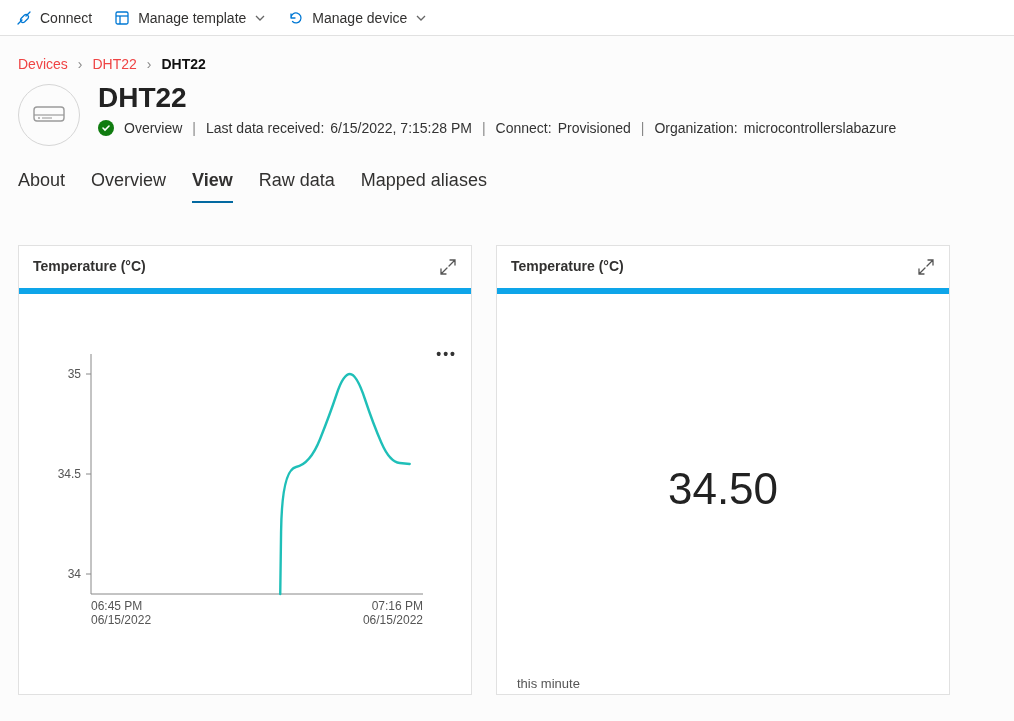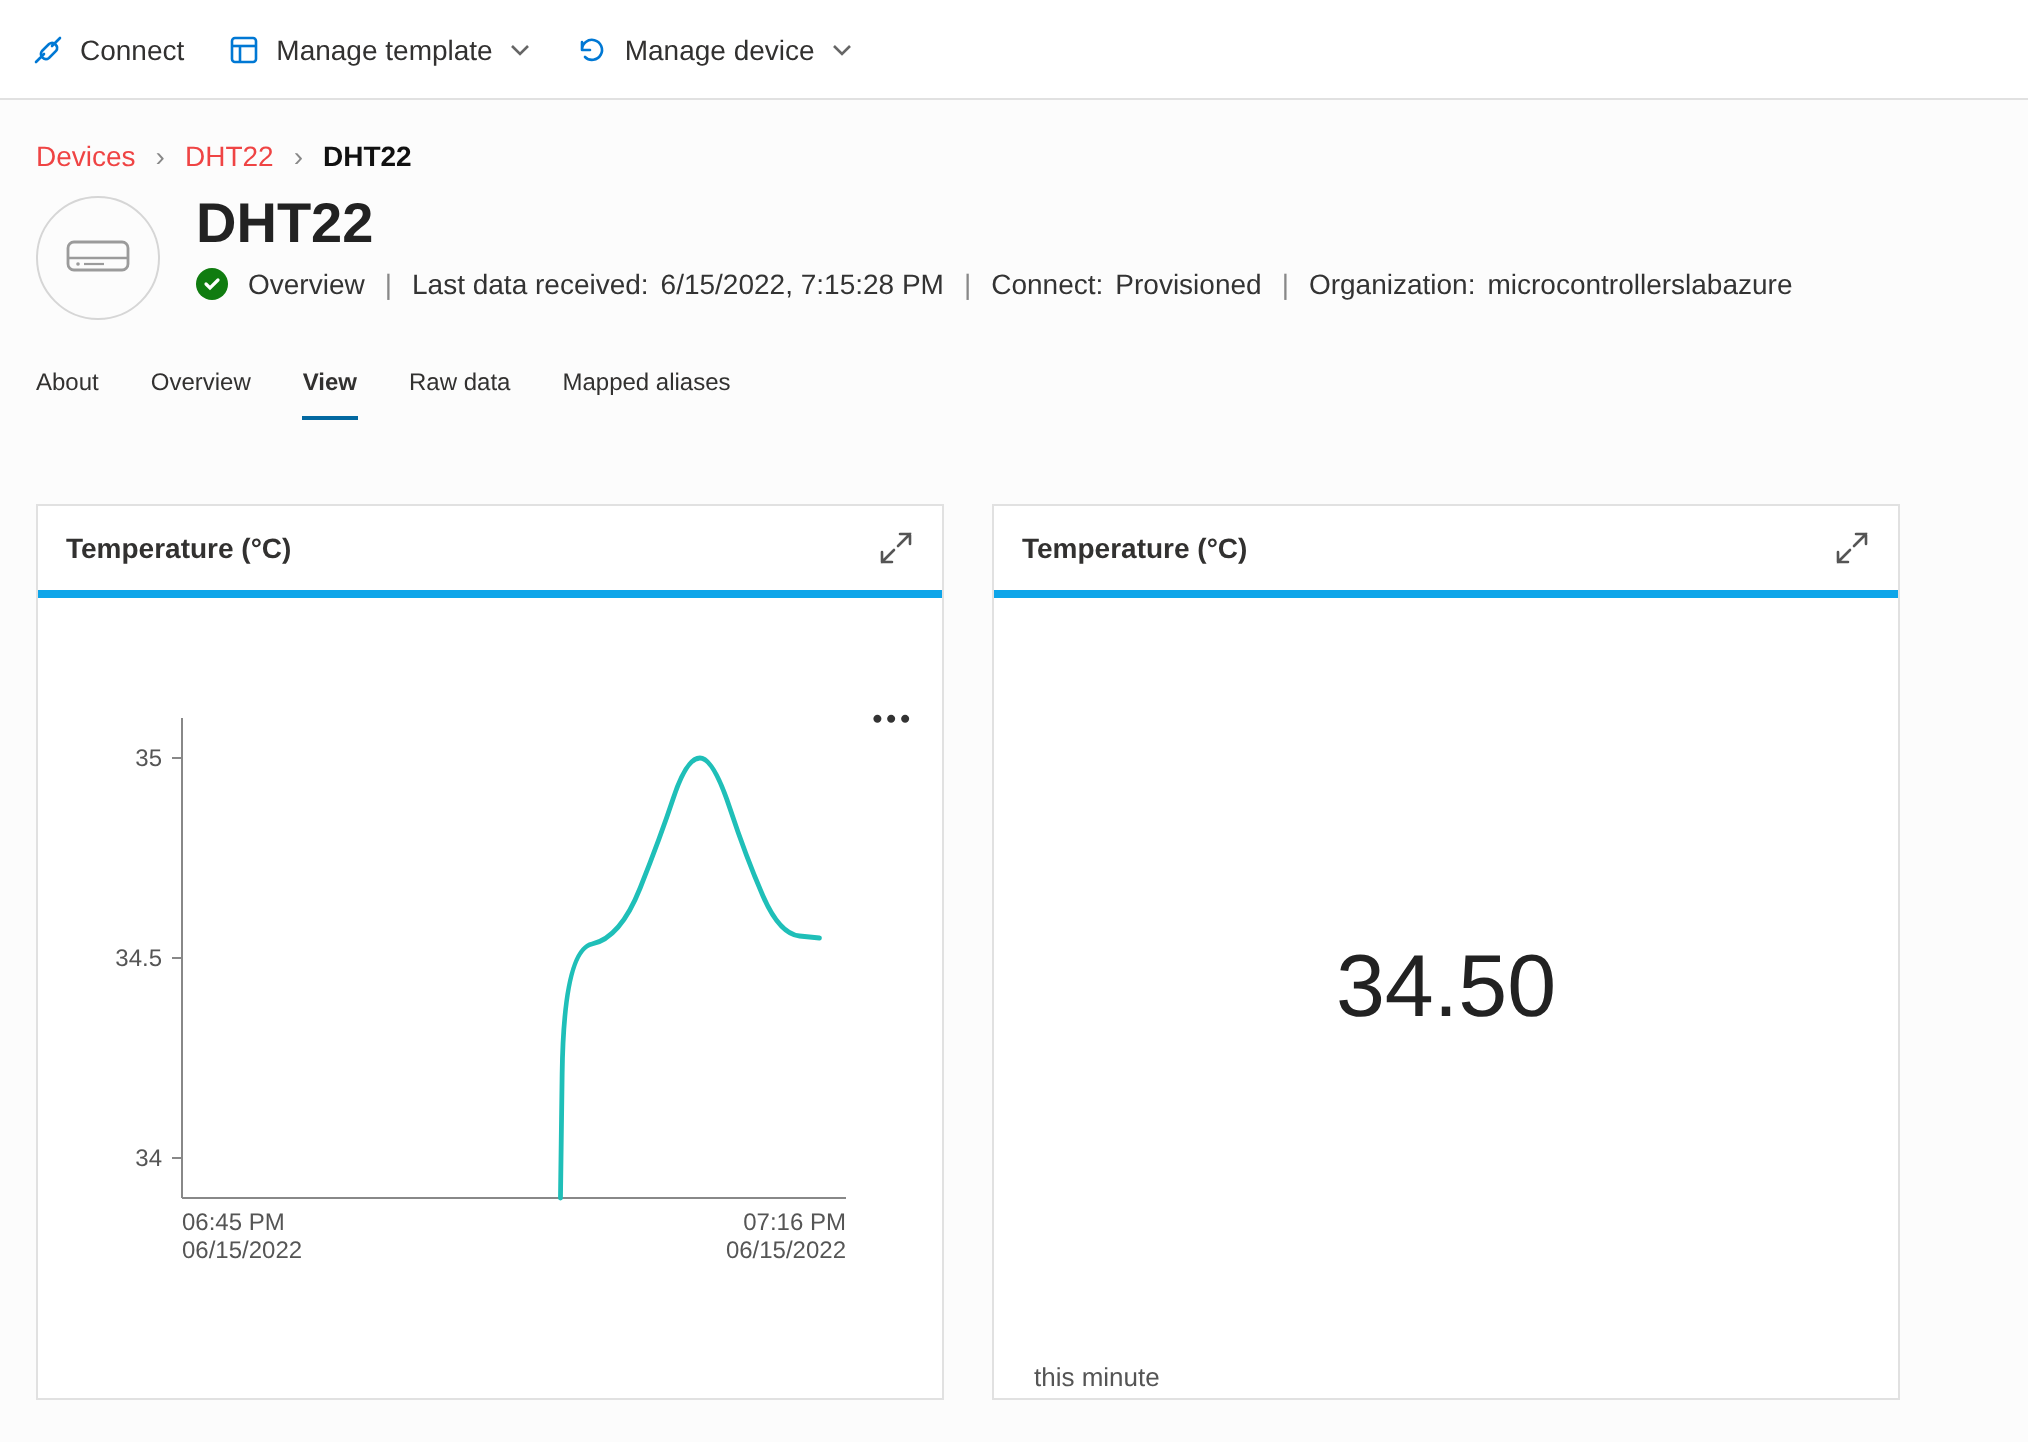--- a/index.html
+++ b/index.html
@@ -10,21 +10,21 @@
     color: #323130;
     background: #fcfcfc;
     width: 1014px;
   }
   
   .cmdbar {
     display: flex;
     align-items: center;
     gap: 22px;
     padding: 0 16px;
-    height: 50px;
+    height: 36px;
     background: #fff;
     border-bottom: 1px solid #e1e1e1;
   }
   .cmd {
     display: flex;
     align-items: center;
     gap: 8px;
     color: #323130;
     cursor: pointer;
     font-size: 14px;
@@ -79,21 +79,21 @@
     background: #107c10;
     display: inline-flex; align-items: center; justify-content: center;
     margin-right: 4px;
   }
   .status-ok svg { width: 10px; height: 10px; }
   
   .tabs {
     display: flex;
     gap: 26px;
     padding: 16px 18px 0 18px;
-    font-size: 12px;
+    font-size: 18px;
   }
   .tab {
     padding-bottom: 10px;
     cursor: pointer;
     color: #323130;
   }
   .tab.active {
     font-weight: 600;
     border-bottom: 2px solid #0369a1;
   }
@@ -105,24 +105,24 @@
   }
   .card {
     background: #fff;
     border: 1px solid #e1e1e1;
     width: 454px;
     display: flex;
     flex-direction: column;
   }
   .card-head {
     display: flex;
-    align-items: center;
+    align-items: flex-start;
     justify-content: space-between;
     padding: 12px 14px;
-    border-bottom: 4px solid #0ea5e9;
+    border-bottom: 6px solid #0ea5e9;
     font-weight: 600;
     font-size: 14px;
   }
   .expand-icon {
     width: 18px; height: 18px;
     cursor: pointer;
   }
   .card-body {
     flex: 1;
     position: relative;

